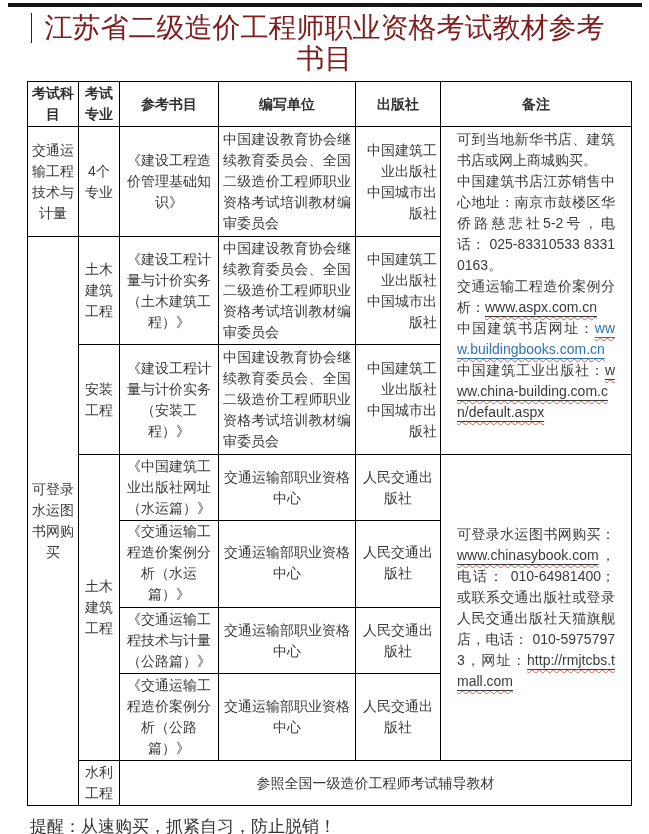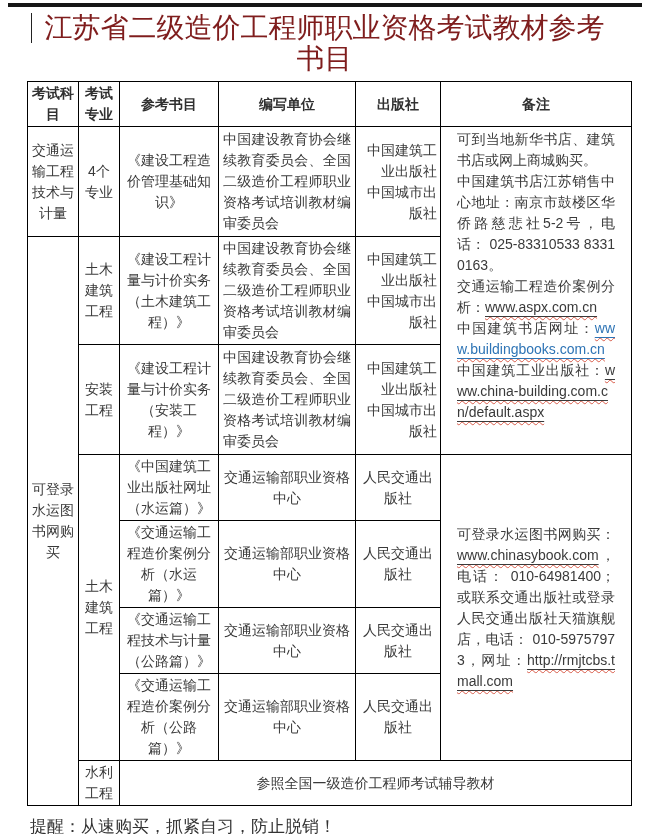--- a/index.html
+++ b/index.html
@@ -45,21 +45,21 @@
     overflow:hidden;
     word-break:break-word;
     overflow-wrap:break-word;
   }
   .book-table th { font-weight:bold; color:#303030; }
   tr.hdr { height:38px; }
   tr.r1 { height:110px; }
   tr.r2 { height:103px; }
   tr.r3 { height:110px; }
   tr.r4 { height:64px; }
-  tr.r5 { height:75px; }
+  tr.r5 { height:75px;font-family:Liberation Mono, monospace; }
   tr.r6 { height:64px; }
   tr.r7 { height:86px; }
   tr.r8 { height:38px; }
   td.unit-j { text-align:justify; padding:1px 4px; }
   td.remark {
     text-align:justify;
     padding:2px 16px;
     word-break:break-all;
   }
   td.remark-top { vertical-align:top; }

